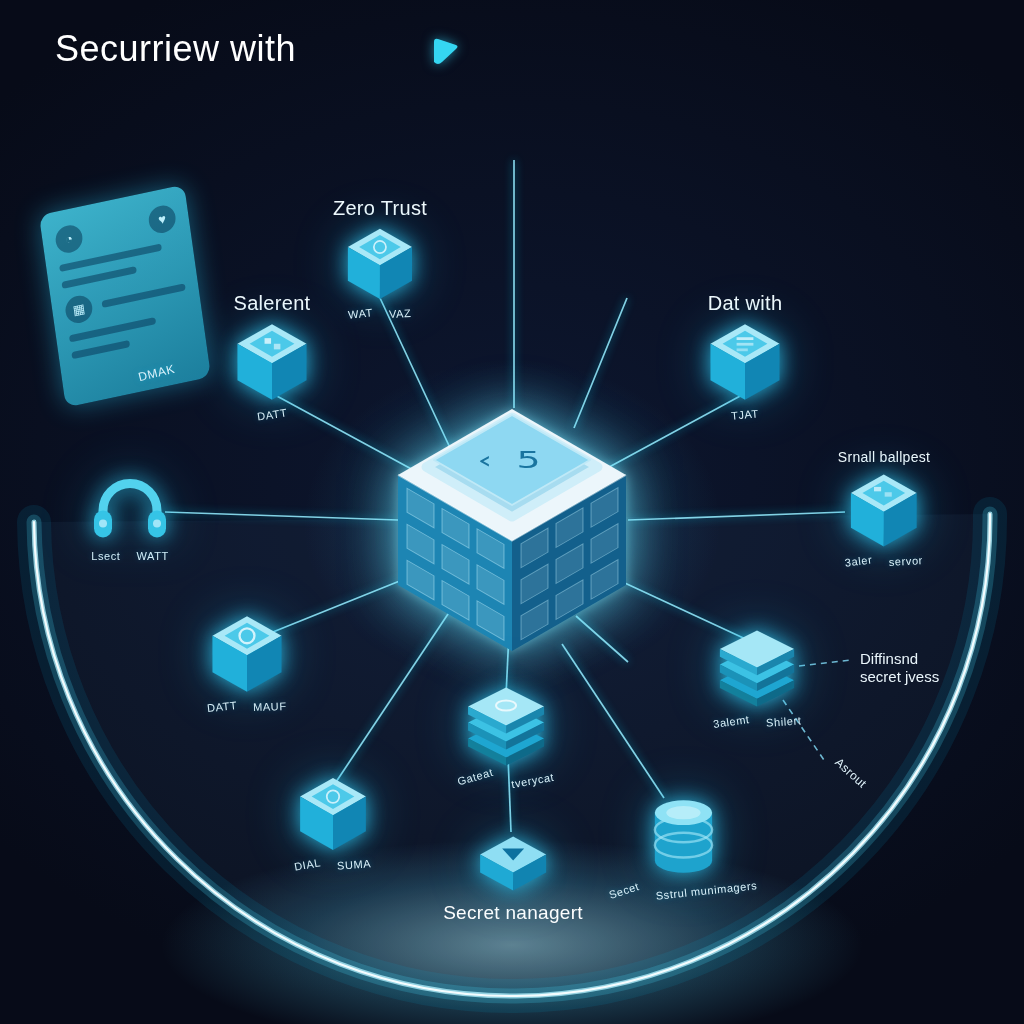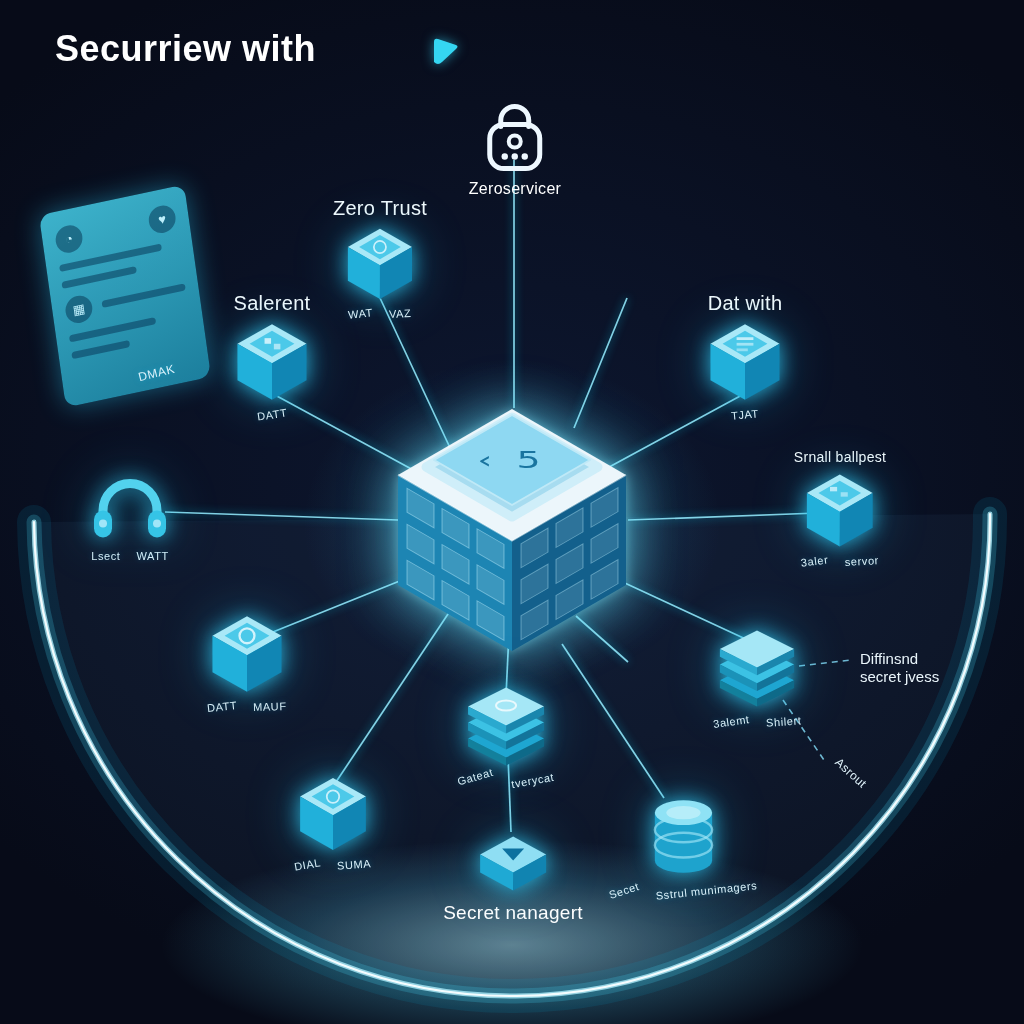--- a/index.html
+++ b/index.html
@@ -22,21 +22,21 @@
   .lines line{stroke:#8fe5f8;stroke-width:1.7;opacity:.9}
   .dashed line{stroke:#7fd4ef;stroke-width:1.6;stroke-dasharray:6 5;opacity:.85}
   .node{position:absolute;display:flex;flex-direction:column;align-items:center;gap:5px;transform:translate(-50%,-50%);text-align:center}
   .node-title{color:#f2fafd;font-size:20px;letter-spacing:.3px}
   .tags{display:flex;gap:16px;align-items:center}
   .tag{color:#d9f1fa;font-size:11px;letter-spacing:.6px;text-shadow:0 0 6px rgba(0,200,255,.35);white-space:nowrap}
   .caption{color:#fff;font-size:16px;letter-spacing:.3px}
   .caption-lg{color:#fff;font-size:19px;letter-spacing:.3px}
   .icon-glow{filter:drop-shadow(0 0 10px rgba(50,205,245,.8)) drop-shadow(0 0 24px rgba(30,180,230,.35))}
   .hub-svg{filter:drop-shadow(0 0 26px rgba(70,215,250,.55)) drop-shadow(0 0 6px rgba(160,240,255,.55))}
-  .page-title{position:absolute;left:55px;top:28px;color:#fff;font-size:36px;font-weight:700;letter-spacing:.5px}
+  .page-title{position:absolute;left:55px;top:28px;color:#fff;font-size:36px;font-weight:400;letter-spacing:.5px}
   .flag{position:absolute;left:430px;top:36px;filter:drop-shadow(0 0 6px rgba(50,210,245,.6))}
   .dashboard{position:absolute;left:125px;top:296px;width:148px;height:194px;
     transform:translate(-50%,-50%) rotate(-8deg) skewY(-4deg);
     background:linear-gradient(160deg, rgba(64,188,213,.95), rgba(30,136,168,.92));
     border-radius:12px;box-shadow:0 0 26px rgba(40,190,230,.45);padding:16px 13px;
     display:flex;flex-direction:column;gap:10px}
   .dash-row{display:flex;gap:10px;justify-content:space-between;align-items:center}
   .dash-circ{width:27px;height:27px;border-radius:50%;background:rgba(10,60,90,.55);color:#bdeffc;
     font-size:13px;display:flex;align-items:center;justify-content:center;flex:0 0 auto}
   .dash-bar{height:7px;border-radius:4px;background:rgba(11,66,99,.6)}
@@ -79,31 +79,20 @@
       <line x1="799" y1="666" x2="851" y2="660"></line>
       <line x1="783" y1="700" x2="824" y2="760"></line>
     </g>
   </svg>
 
   <h1 class="page-title">Securriew with</h1>
   <svg class="flag" width="30" height="30" viewBox="0 0 30 30">
     <path d="M4 26 L4 6 Q4 2 8 3 L26 9 Q29 10 26 13 L12 26 Q8 30 4 26 Z" fill="#35d6f2"></path>
   </svg>
 
-  <div class="node" style="left:515px;top:148px">
-    <svg width="64" height="76" viewBox="0 0 64 76">
-      <path d="M 18 28 L 18 22 A 14 14 0 0 1 46 22 L 46 28" fill="none" stroke="#eef8ff" stroke-width="5" stroke-linecap="round"></path>
-      <rect x="7" y="26" width="50" height="44" rx="14" fill="none" stroke="#eef8ff" stroke-width="5"></rect>
-      <circle cx="32" cy="43" r="6" fill="none" stroke="#eef8ff" stroke-width="4"></circle>
-      <circle cx="22" cy="58" r="3.2" fill="#eef8ff"></circle>
-      <circle cx="32" cy="58" r="3.2" fill="#eef8ff"></circle>
-      <circle cx="42" cy="58" r="3.2" fill="#eef8ff"></circle>
-    </svg>
-    <div class="caption">Zeroservicer</div>
-  </div>
 
   <div class="node" style="left:380px;top:258px">
     <div class="node-title">Zero Trust</div>
     <svg class="icon-glow" width="84" height="78" viewBox="0 0 84 90">
       <polygon points="42,5 79,26 42,47 5,26" fill="#a9e8f7"></polygon>
       <polygon points="42,12 66,26 42,40 18,26" fill="#4cc9e9"></polygon>
       <circle cx="42" cy="26" r="7" fill="none" stroke="#eafaff" stroke-width="2" opacity=".8"></circle>
       <polygon points="5,26 42,47 42,86 5,65" fill="#21b0da"></polygon>
       <polygon points="79,26 42,47 42,86 79,65" fill="#1186b4"></polygon>
     </svg>
@@ -168,21 +157,21 @@
       <rect x="60" y="40" width="18" height="27" rx="9" fill="#35c4e6"></rect>
       <circle cx="15" cy="53" r="4" fill="#bdeffc" opacity=".8"></circle>
       <circle cx="69" cy="53" r="4" fill="#bdeffc" opacity=".8"></circle>
     </svg>
     <div class="tags">
       <span class="tag">Lsect</span>
       <span class="tag">WATT</span>
     </div>
   </div>
 
-  <div class="node" style="left:840px;top:508px">
+  <div class="node" style="left:884px;top:508px">
     <div class="node-title" style="font-size:14px">Srnall ballpest</div>
     <svg class="icon-glow" width="80" height="80" viewBox="0 0 84 90">
       <polygon points="42,5 79,26 42,47 5,26" fill="#a9e8f7"></polygon>
       <polygon points="42,12 66,26 42,40 18,26" fill="#4cc9e9"></polygon>
       <rect x="31" y="19" width="8" height="5" fill="#eafaff" opacity=".7"></rect>
       <rect x="43" y="25" width="8" height="5" fill="#eafaff" opacity=".5"></rect>
       <polygon points="5,26 42,47 42,86 5,65" fill="#21b0da"></polygon>
       <polygon points="79,26 42,47 42,86 79,65" fill="#1186b4"></polygon>
     </svg>
     <div class="tags">

